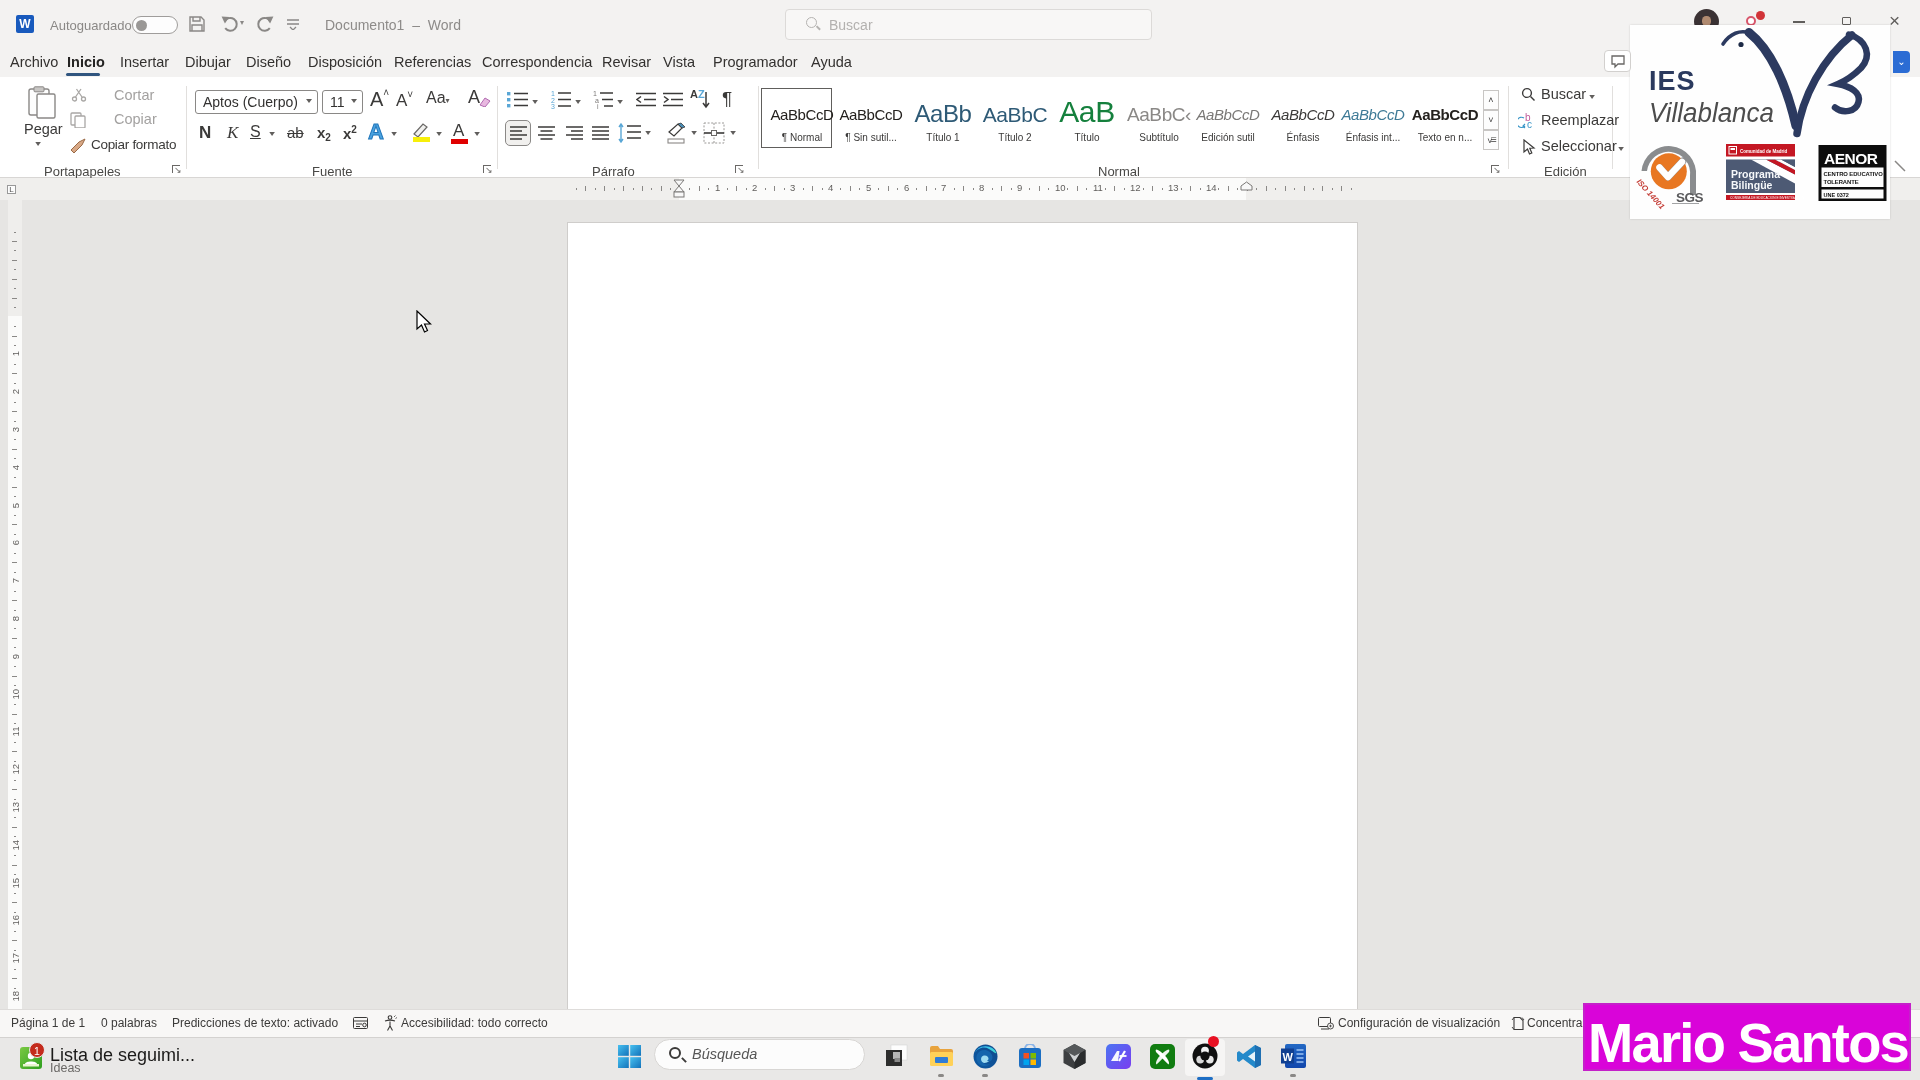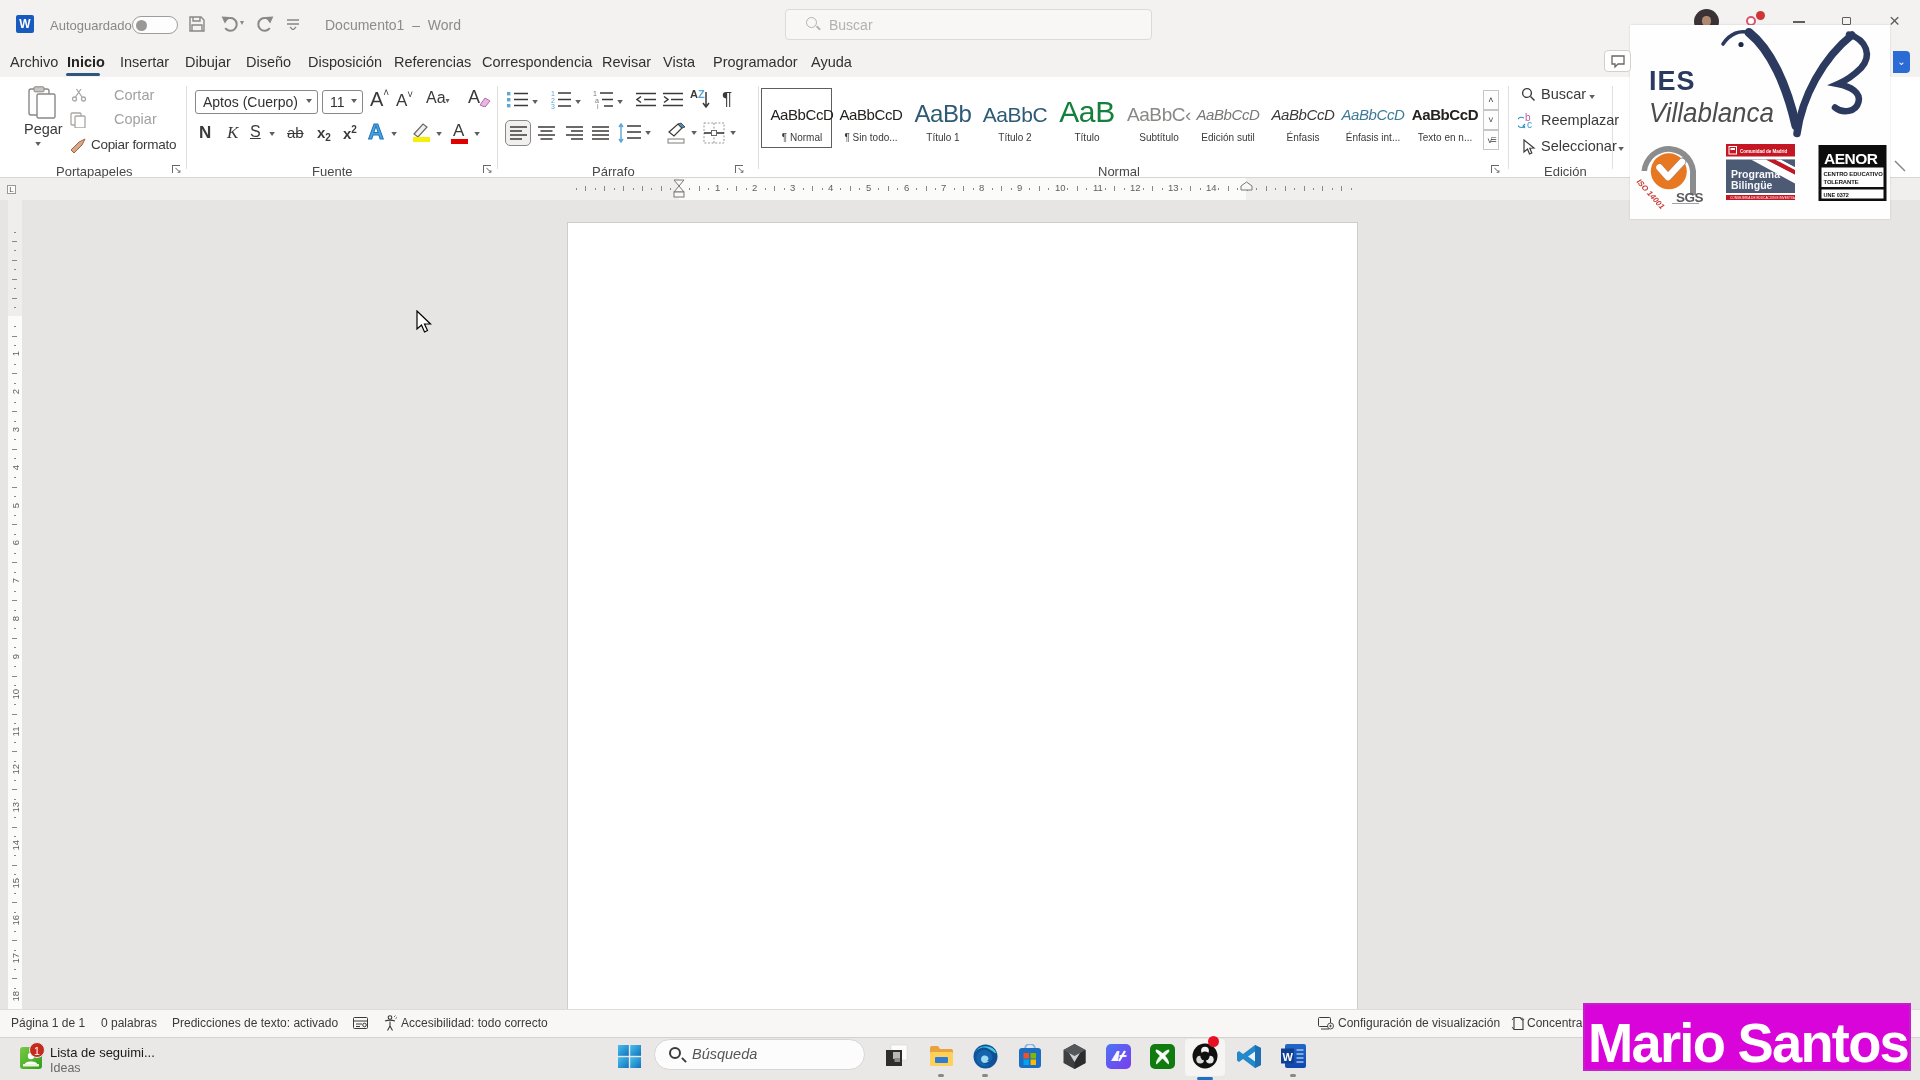--- a/index.html
+++ b/index.html
@@ -152,21 +152,21 @@
 <div class="abs" id="inicio-ul"></div>
 
 <div class="abs" id="ribbon">
 
   <div class="gsep" style="left:186px"></div>
   <div class="gsep" style="left:497px"></div>
   <div class="gsep" style="left:758px"></div>
   <div class="gsep" style="left:1508px"></div>
   <div class="gsep" style="left:1612px"></div>
 
-  <span class="glabel" style="left:56px">Portapapeles</span>
+  <span class="glabel" style="left:44px">Portapapeles</span>
   <span class="glabel" style="left:312px">Fuente</span>
   <span class="glabel" style="left:592px">Párrafo</span>
   <span class="glabel" style="left:1098px">Normal</span>
   <span class="glabel" style="left:1544px">Edición</span>
   <div class="glauncher" style="left:172px"></div>
   <div class="glauncher" style="left:483px"></div>
   <div class="glauncher" style="left:735px"></div>
   <div class="glauncher" style="left:1491px"></div>
 
   <svg style="position:absolute;left:27px;top:9px" width="30" height="34" viewBox="0 0 30 34">
@@ -313,21 +313,21 @@
   <span class="chev" style="left:731px;top:51px">▾</span>
 
   <div style="position:absolute;left:761px;top:11px;width:719px;height:60px;background:#fff"></div>
   <div style="position:absolute;left:761px;top:11px;width:71px;height:60px;border:1.4px solid #605e5c;background:#fff"></div>
   <div class="stylecell" style="left:767px">
       <span class="ssample" style="color:#24211e">AaBbCcD</span>
       <span class="slabel">¶ Normal</span>
     </div>
   <div class="stylecell" style="left:836px">
       <span class="ssample" style="color:#24211e">AaBbCcD</span>
-      <span class="slabel">¶ Sin todo...</span>
+      <span class="slabel">¶ Sin sutil...</span>
     </div>
   <div class="stylecell" style="left:908px">
       <span class="ssample" style="font-size:24px;color:#2e5a76;top:12px">AaBb</span>
       <span class="slabel">Título 1</span>
     </div>
   <div class="stylecell" style="left:980px">
       <span class="ssample" style="font-size:21px;color:#2e5a76;top:15px">AaBbC</span>
       <span class="slabel">Título 2</span>
     </div>
   <div class="stylecell" style="left:1052px">
@@ -597,21 +597,21 @@
           <stop offset="0" stop-color="#7ac943"></stop>
           <stop offset="1" stop-color="#2e9e1f"></stop>
         </linearGradient>
       </defs>
     <rect x="0" y="0" width="22" height="22" rx="3" fill="url(#wg)"></rect>
     <circle cx="11" cy="9" r="3.2" fill="#fff"></circle>
     <path d="M5 17 c0-3.5 12-3.5 12 0 z" fill="#fff"></path>
     <rect x="3" y="17" width="16" height="2.5" fill="#e8f5d0"></rect>
   </svg>
   <div style="position:absolute;left:29px;top:4px;width:16px;height:16px;border-radius:50%;background:#c42b1c;border:1.5px solid #e9e8e7;color:#fff;font-size:10.5px;text-align:center;line-height:16px">1</div>
-  <div style="position:absolute;left:50px;top:7px;font-size:13px;color:#1b1a19">Lista de seguimi...</div>
+  <div style="position:absolute;left:50px;top:7px;font-size:18px;color:#1b1a19">Lista de seguimi...</div>
   <div style="position:absolute;left:50px;top:23px;font-size:12.5px;color:#6a6866">Ideas</div>
 
   <svg style="position:absolute;left:618px;top:7px" width="23" height="23" viewBox="0 0 23 23">
     <defs>
         <linearGradient id="winb" x1="0" y1="0" x2="1" y2="1">
           <stop offset="0" stop-color="#46c0f0"></stop>
           <stop offset="1" stop-color="#1372ba"></stop>
         </linearGradient>
       </defs>
     <rect x="0" y="0" width="10.8" height="10.8" fill="url(#winb)"></rect>

